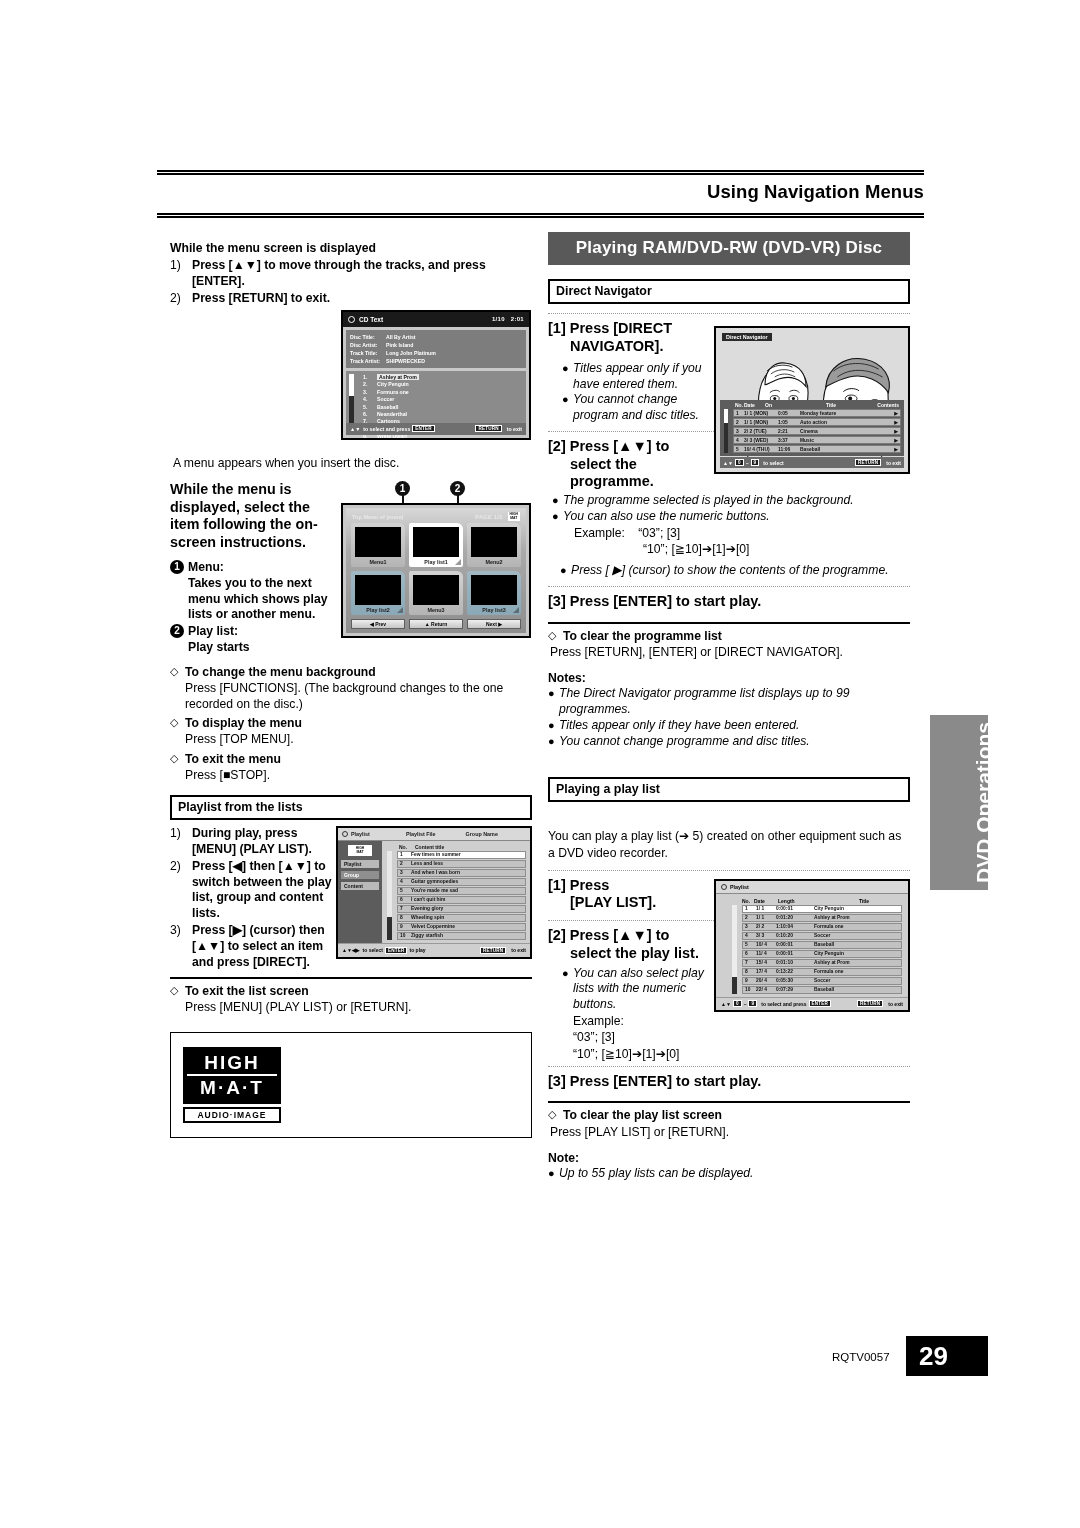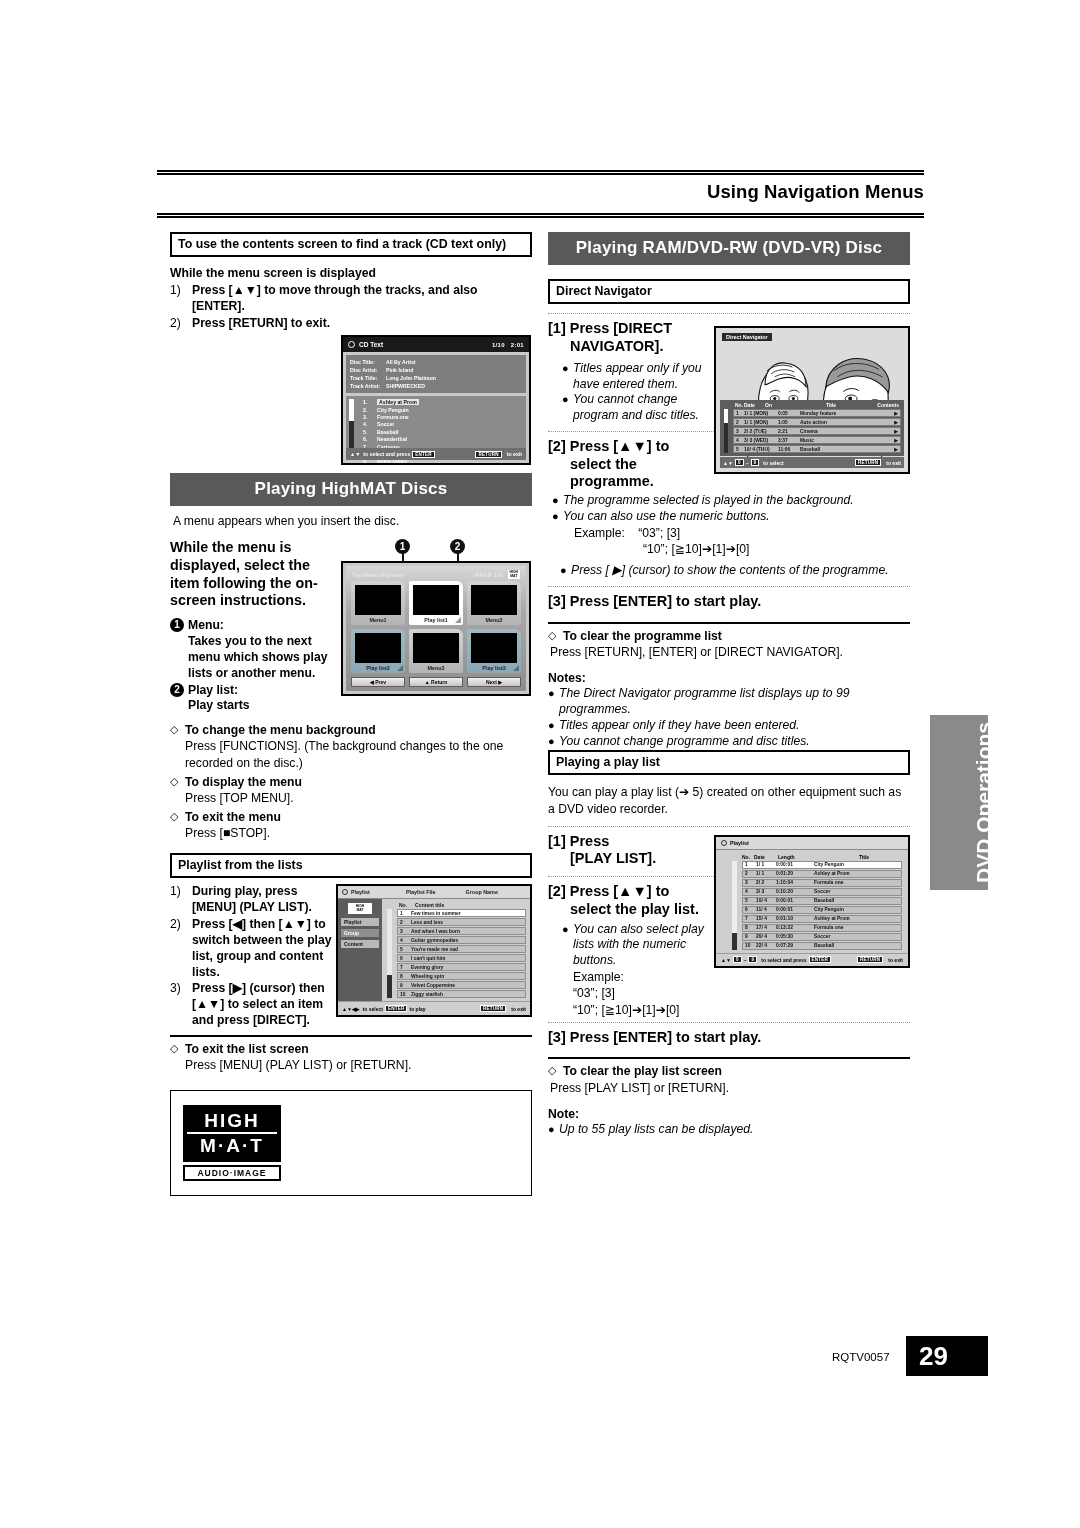--- a/index.html
+++ b/index.html
@@ -266,29 +266,28 @@
 <body>
 
 <div id="page">
 
   <div class="hdr-rule-top"></div>
   <div id="page-title">Using Navigation Menus</div>
   <div class="hdr-rule-bot"></div>
 
   <div class="col-left">
 
-    <div class="boxhead">To use the contents screen to find a track (CD text only)</div>
 
     <div style="height:8px"></div>
     <div class="body-t bold">While the menu screen is displayed</div>
 
     <div class="nlist" style="margin-top:2px">
       <div class="row">
         <div class="num">1)</div>
-        <div class="txt">Press [▲▼] to move through the tracks, and also [ENTER].</div>
+        <div class="txt">Press [▲▼] to move through the tracks, and press [ENTER].</div>
       </div>
       <div class="row">
         <div class="num">2)</div>
         <div class="txt">Press [RETURN] to exit.</div>
       </div>
     </div>
 
     <div style="position:relative;height:138px;margin-top:3px">
       <div class="tv cdtext" style="position:absolute;left:171px;top:0">
         <div class="cdt-bar">
@@ -321,21 +320,20 @@
         <div class="cdt-foot">
           <span>▲▼</span>
           <span style="margin-left:3px">to select and press</span>
           <span class="keycap">ENTER</span>
           <span class="right keycap">RETURN</span>
           <span style="margin-left:3px">to exit</span>
         </div>
       </div>
     </div>
 
-    <div class="barhead">Playing HighMAT Discs</div>
 
     <div class="body-t" style="margin:7px 0 10px 3px">A menu appears when you insert the disc.</div>
 
     <div style="position:relative;min-height:148px">
       <div style="width:172px">
         <div style="font-size:14.3px;font-weight:bold;line-height:1.24">While the menu is displayed, select the item following the on-screen instructions.</div>
         <div style="height:8px"></div>
         <div style="font-size:12.2px;line-height:1.3">
           <div style="display:flex">
             <span class="cnum">1</span>
@@ -708,23 +706,23 @@
       <div class="row">
           <div class="bu">●</div>
           <div class="txt">Titles appear only if they have been entered.</div>
         </div>
       <div class="row">
           <div class="bu">●</div>
           <div class="txt">You cannot change programme and disc titles.</div>
         </div>
     </div>
 
-    <div class="boxhead" style="">Playing a play list</div>
-
-    <div class="body-t" style="margin-top:9px">You can play a play list (➔ 5) created on other equipment such as a DVD video recorder.</div>
+    <div class="boxhead" style="margin-top:27px">Playing a play list</div>
+
+    <div class="body-t" style="margin-top:26px">You can play a play list (➔ 5) created on other equipment such as a DVD video recorder.</div>
 
     <div class="dotted-rule" style="margin-top:9px"></div>
 
     <div style="position:relative;min-height:148px">
       <div style="width:166px">
         <div class="step">
           <span>[1] Press</span>
           <span class="ind">[PLAY LIST].</span>
         </div>
         <div class="dotted-rule" style="margin:8px 0 6px"></div>

